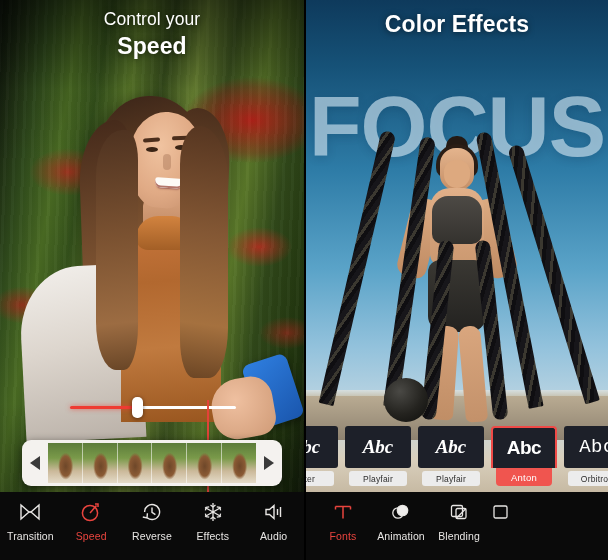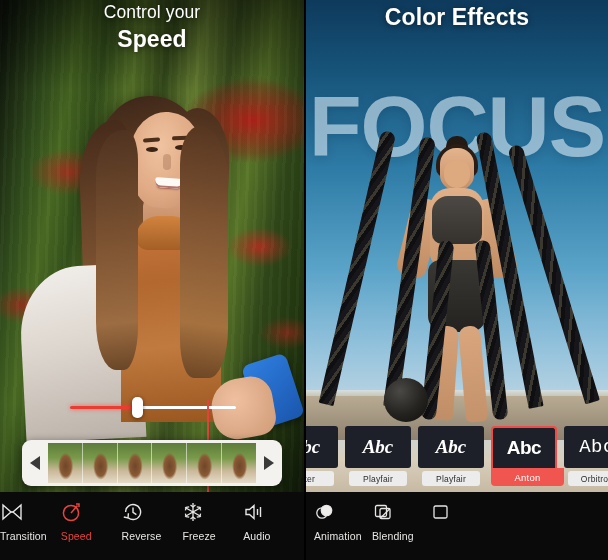--- a/index.html
+++ b/index.html
@@ -10,21 +10,21 @@
     overflow: hidden;
   }
   .app { width: 608px; height: 560px; display: flex; position: relative; }
   .panel { width: 304px; height: 560px; position: relative; overflow: hidden; background: #000; }
   .panel.right { border-left: 2px solid #000; }
 
   
   .headline {
     position: absolute; top: 0; left: 0; right: 0;
     z-index: 30;
-    padding-top: 2px;
+    padding-top: 9px;
     text-align: center;
     color: #fff;
     text-shadow: 0 1px 6px rgba(0,0,0,.55);
   }
   .headline .l1 { font-size: 17.5px; font-weight: 400; letter-spacing: .1px; line-height: 1.25; }
   .headline .l2 { font-size: 23px; font-weight: 700; letter-spacing: .1px; line-height: 1.35; }
 
   
   .photo-left {
     position: absolute; inset: 0;
@@ -207,36 +207,36 @@
     height: 42px; background: #1d2029; border-radius: 3px;
     display: flex; align-items: center; justify-content: center;
     color: #fff; font-size: 19px;
   }
   .font-card .cap {
     margin: 3px auto 0; width: 58px; height: 15px; background: #ececec; color: #2d2d2d;
     border-radius: 3px; font-size: 8.5px; display: flex; align-items: center; justify-content: center;
     letter-spacing: .2px;
   }
   .font-card.sel .tile { border: 2px solid #ef4a47; border-bottom: none; background: #1d2029; border-radius: 4px 4px 0 0; }
-  .font-card.sel .cap { width: 73px; background: #f0554f; color: #fff; height: 18px; margin-top: 0; border-radius: 0 0 4px 4px; font-size: 9.5px; }
+  .font-card.sel .cap { width: 56px; background: #f0554f; color: #fff; height: 18px; margin-top: 0; border-radius: 0 0 4px 4px; font-size: 9.5px; }
   .f-lobster { font-family: "Liberation Serif", serif; font-style: italic; font-weight: 700; }
   .f-playfair { font-family: "Liberation Serif", serif; font-weight: 700; font-style: italic; }
   .f-anton { font-family: "Liberation Sans", sans-serif; font-weight: 700; font-size: 23px; letter-spacing: -.5px; }
   .f-orbitron { font-family: "Liberation Mono", monospace; font-weight: 400; letter-spacing: .5px; font-size: 16px; }
   .font-card.clip-left { margin-left: -34px; }
 
   
   .toolbar {
     position: absolute; left: 0; right: 0; bottom: 0; height: 68px;
     background: #0a0a0a; z-index: 40;
     display: flex; align-items: flex-start; justify-content: space-around;
     padding-top: 8px;
   }
   .toolbar.right-bar { justify-content: flex-start; padding-left: 8px; }
-  .tool { width: 58px; display: flex; flex-direction: column; align-items: flex-start; gap: 6px; flex: 0 0 auto; }
+  .tool { width: 58px; display: flex; flex-direction: column; align-items: center; gap: 6px; flex: 0 0 auto; }
   .toolbar:not(.right-bar) .tool { flex: 1 1 0; width: auto; }
   .tool .ico { height: 24px; display: flex; align-items: center; justify-content: center; }
   .tool .lbl { font-size: 10.5px; color: #e8e6e4; letter-spacing: .1px; }
   .tool.active .lbl { color: #e8443e; }
   .tool svg { display: block; }
   .tool.partial { width: 26px; flex: 0 0 26px; overflow: hidden; }
 </style>
 </head>
 <body>
 
@@ -332,21 +332,21 @@
       </div>
       <div class="tool">
         <div class="ico">
           <svg width="22" height="22" viewBox="0 0 22 22" fill="none" stroke="#e8e6e4" stroke-width="1.3">
             <path d="M11 2 V20 M3 6.5 L19 15.5 M19 6.5 L3 15.5"></path>
             <path d="M8.5 4 L11 6 L13.5 4 M8.5 18 L11 16 L13.5 18"></path>
             <path d="M3.4 9.4 L4.2 6.4 L7.2 5.8 M18.6 12.6 L17.8 15.6 L14.8 16.2"></path>
             <path d="M7.2 16.2 L4.2 15.6 L3.4 12.6 M14.8 5.8 L17.8 6.4 L18.6 9.4"></path>
           </svg>
         </div>
-        <div class="lbl">Freeze</div>
+        <div class="lbl">Effects</div>
       </div>
       <div class="tool">
         <div class="ico">
           <svg width="22" height="20" viewBox="0 0 22 20" fill="none" stroke="#e8e6e4" stroke-width="1.4">
             <path d="M3 7.5 H6.5 L11 3.5 V16.5 L6.5 12.5 H3 Z"></path>
             <path d="M14.5 7 V13"></path>
               <path d="M17.5 5 V15"></path>
           </svg>
         </div>
         <div class="lbl">Audio</div>
@@ -404,20 +404,31 @@
         <div class="cap">Anton</div>
       </div>
       <div class="font-card">
         <div class="tile f-orbitron">Abc</div>
         <div class="cap">Orbitron</div>
       </div>
 
     </div>
 
     <div class="toolbar right-bar">
+      <div class="tool active">
+        <div class="ico">
+          <svg width="22" height="20" viewBox="0 0 22 20" fill="none" stroke="#e8443e" stroke-width="1.5">
+            <path d="M3.5 4.5 H18.5"></path>
+              <path d="M3.5 4.5 V7.5"></path>
+              <path d="M18.5 4.5 V7.5"></path>
+              <path d="M11 4.5 V16.5"></path>
+          </svg>
+        </div>
+        <div class="lbl">Fonts</div>
+      </div>
       <div class="tool">
         <div class="ico">
           <svg width="22" height="20" viewBox="0 0 22 20" fill="none" stroke="#e8e6e4" stroke-width="1.3">
             <circle cx="8" cy="11" r="5.2"></circle>
               <circle cx="12.5" cy="8.5" r="5.2" fill="#efedec" stroke="#e8e6e4"></circle>
           </svg>
         </div>
         <div class="lbl">Animation</div>
       </div>
       <div class="tool">

